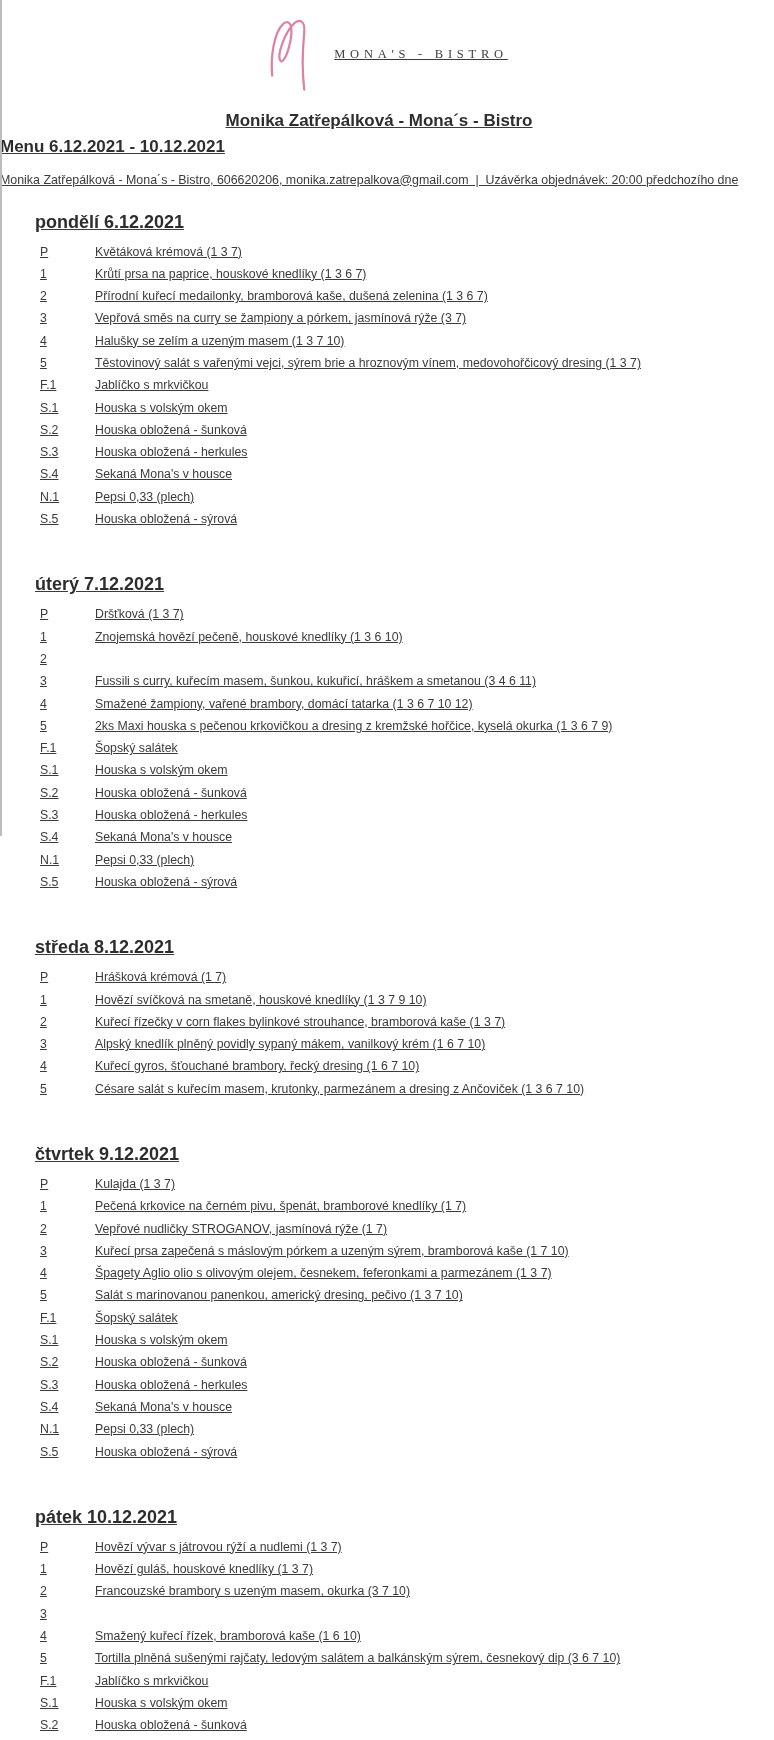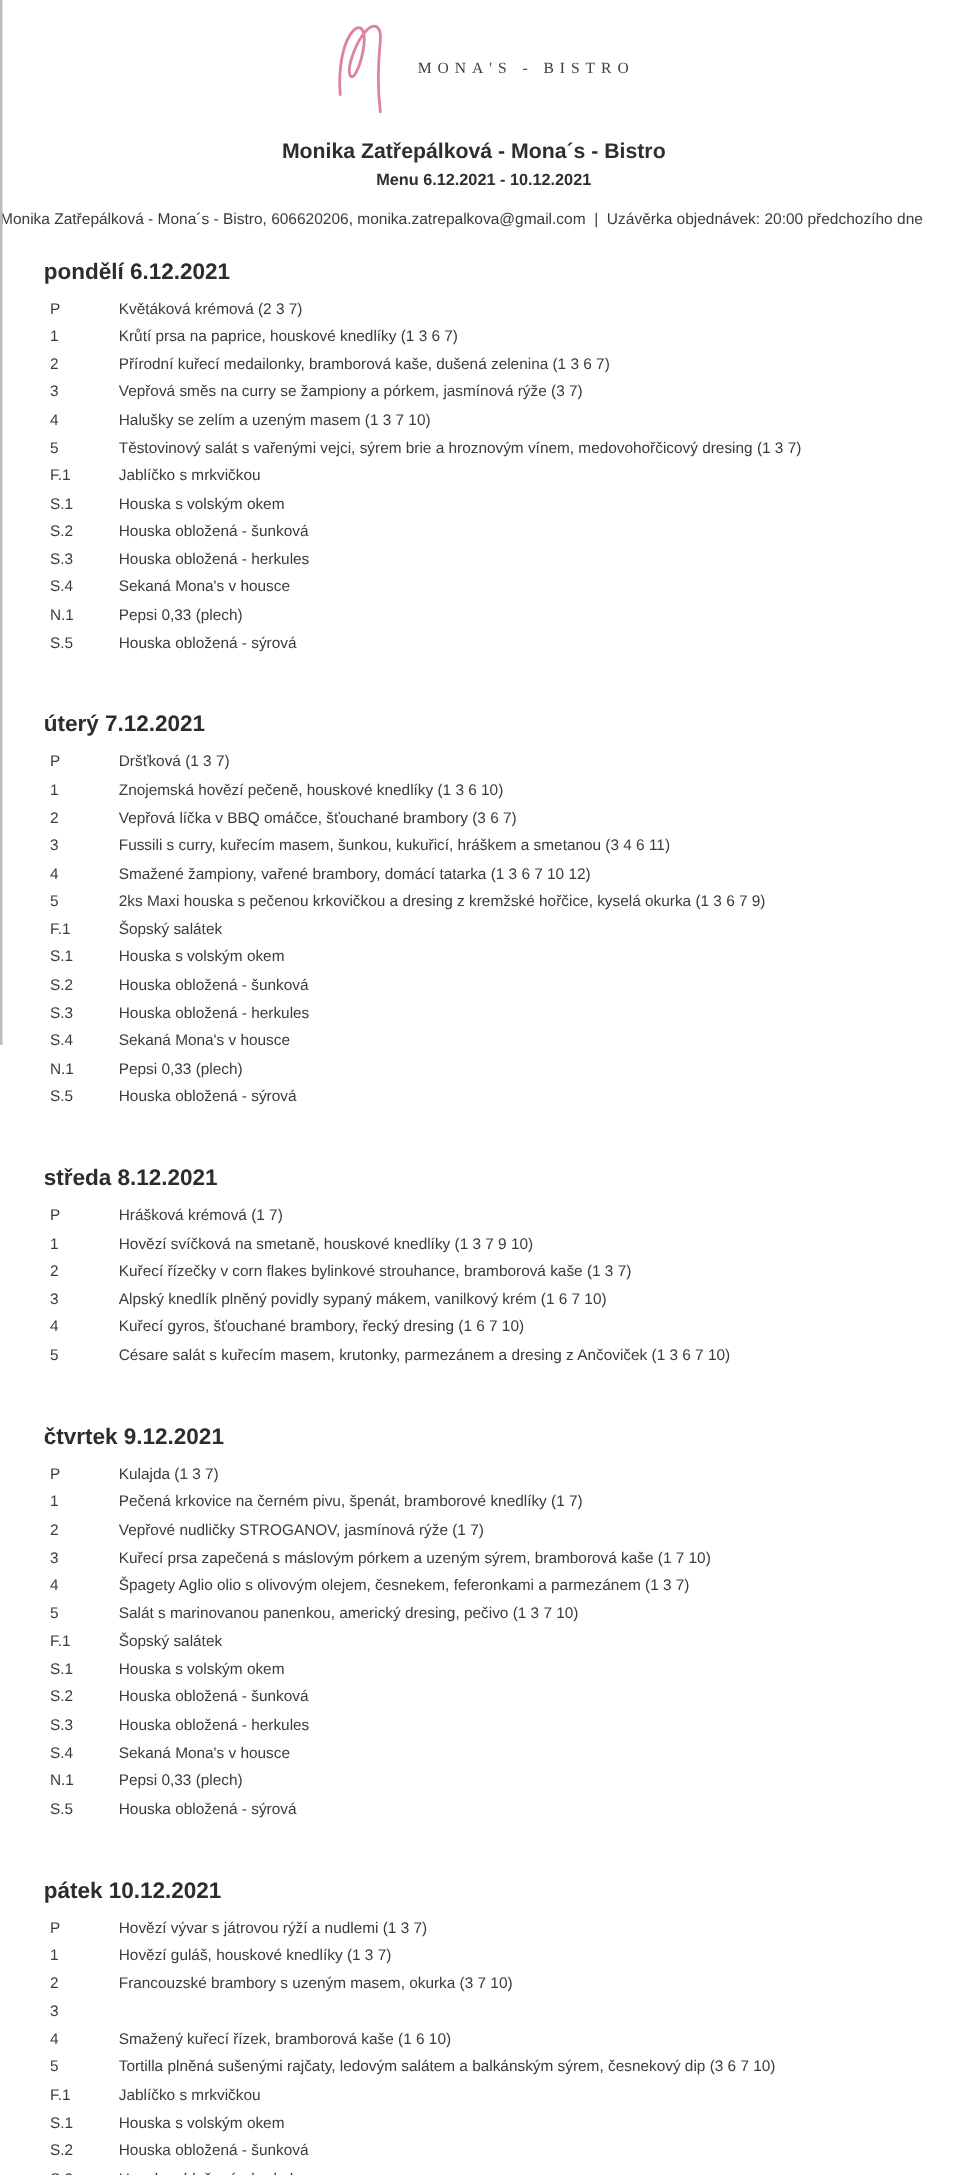--- a/index.html
+++ b/index.html
@@ -10,20 +10,21 @@
   body {
     font-family: "Liberation Sans", "DejaVu Sans", sans-serif;
     color: #3b3b3b;
   }
   .page {
     position: relative;
     width: 774px;
     height: 1740px;
     background: #ffffff;
     overflow: hidden;
+    text-decoration: underline;
   }
   .left-edge {
     position: absolute;
     left: 0;
     top: 0;
     width: 2px;
     height: 836px;
     background: #bdbdbd;
   }
   
@@ -50,22 +51,22 @@
   .doc-title {
     margin: 16px 16px 0 0;
     text-align: center;
     font-size: 17px;
     font-weight: bold;
     color: #2e2e2e;
     line-height: 1.25;
   }
   .doc-subtitle {
     margin: 5px 0 0 0;
-    text-align: center;
-    font-size: 13px;
+    text-align: left;
+    font-size: 17px;
     font-weight: bold;
     color: #2e2e2e;
     line-height: 1.25;
   }
   .contact {
     margin: 15px 0 0 0;
     text-align: left;
     font-size: 12.4px;
     color: #3b3b3b;
     white-space: nowrap;
@@ -117,21 +118,21 @@
     <h1 class="doc-title">Monika Zatřepálková - Mona´s - Bistro</h1>
     <h2 class="doc-subtitle">Menu 6.12.2021 - 10.12.2021</h2>
     <p class="contact">Monika Zatřepálková - Mona´s - Bistro, 606620206, monika.zatrepalkova@gmail.com &nbsp;|&nbsp; Uzávěrka objednávek: 20:00 předchozího dne</p>
   </header>
 
   <main class="days" id="days">
       <section class="day">
         <h3 class="day-title">pondělí 6.12.2021</h3>
         <div class="menu-row">
           <span class="code">P</span>
-          <span class="item-text">Květáková krémová (2 3 7)</span>
+          <span class="item-text">Květáková krémová (1 3 7)</span>
         </div>
         <div class="menu-row">
           <span class="code">1</span>
           <span class="item-text">Krůtí prsa na paprice, houskové knedlíky (1 3 6 7)</span>
         </div>
         <div class="menu-row">
           <span class="code">2</span>
           <span class="item-text">Přírodní kuřecí medailonky, bramborová kaše, dušená zelenina (1 3 6 7)</span>
         </div>
         <div class="menu-row">
@@ -180,21 +181,20 @@
         <div class="menu-row">
           <span class="code">P</span>
           <span class="item-text">Dršťková (1 3 7)</span>
         </div>
         <div class="menu-row">
           <span class="code">1</span>
           <span class="item-text">Znojemská hovězí pečeně, houskové knedlíky (1 3 6 10)</span>
         </div>
         <div class="menu-row">
           <span class="code">2</span>
-          <span class="item-text">Vepřová líčka v BBQ omáčce, šťouchané brambory (3 6 7)</span>
         </div>
         <div class="menu-row">
           <span class="code">3</span>
           <span class="item-text">Fussili s curry, kuřecím masem, šunkou, kukuřicí, hráškem a smetanou (3 4 6 11)</span>
         </div>
         <div class="menu-row">
           <span class="code">4</span>
           <span class="item-text">Smažené žampiony, vařené brambory, domácí tatarka (1 3 6 7 10 12)</span>
         </div>
         <div class="menu-row">

